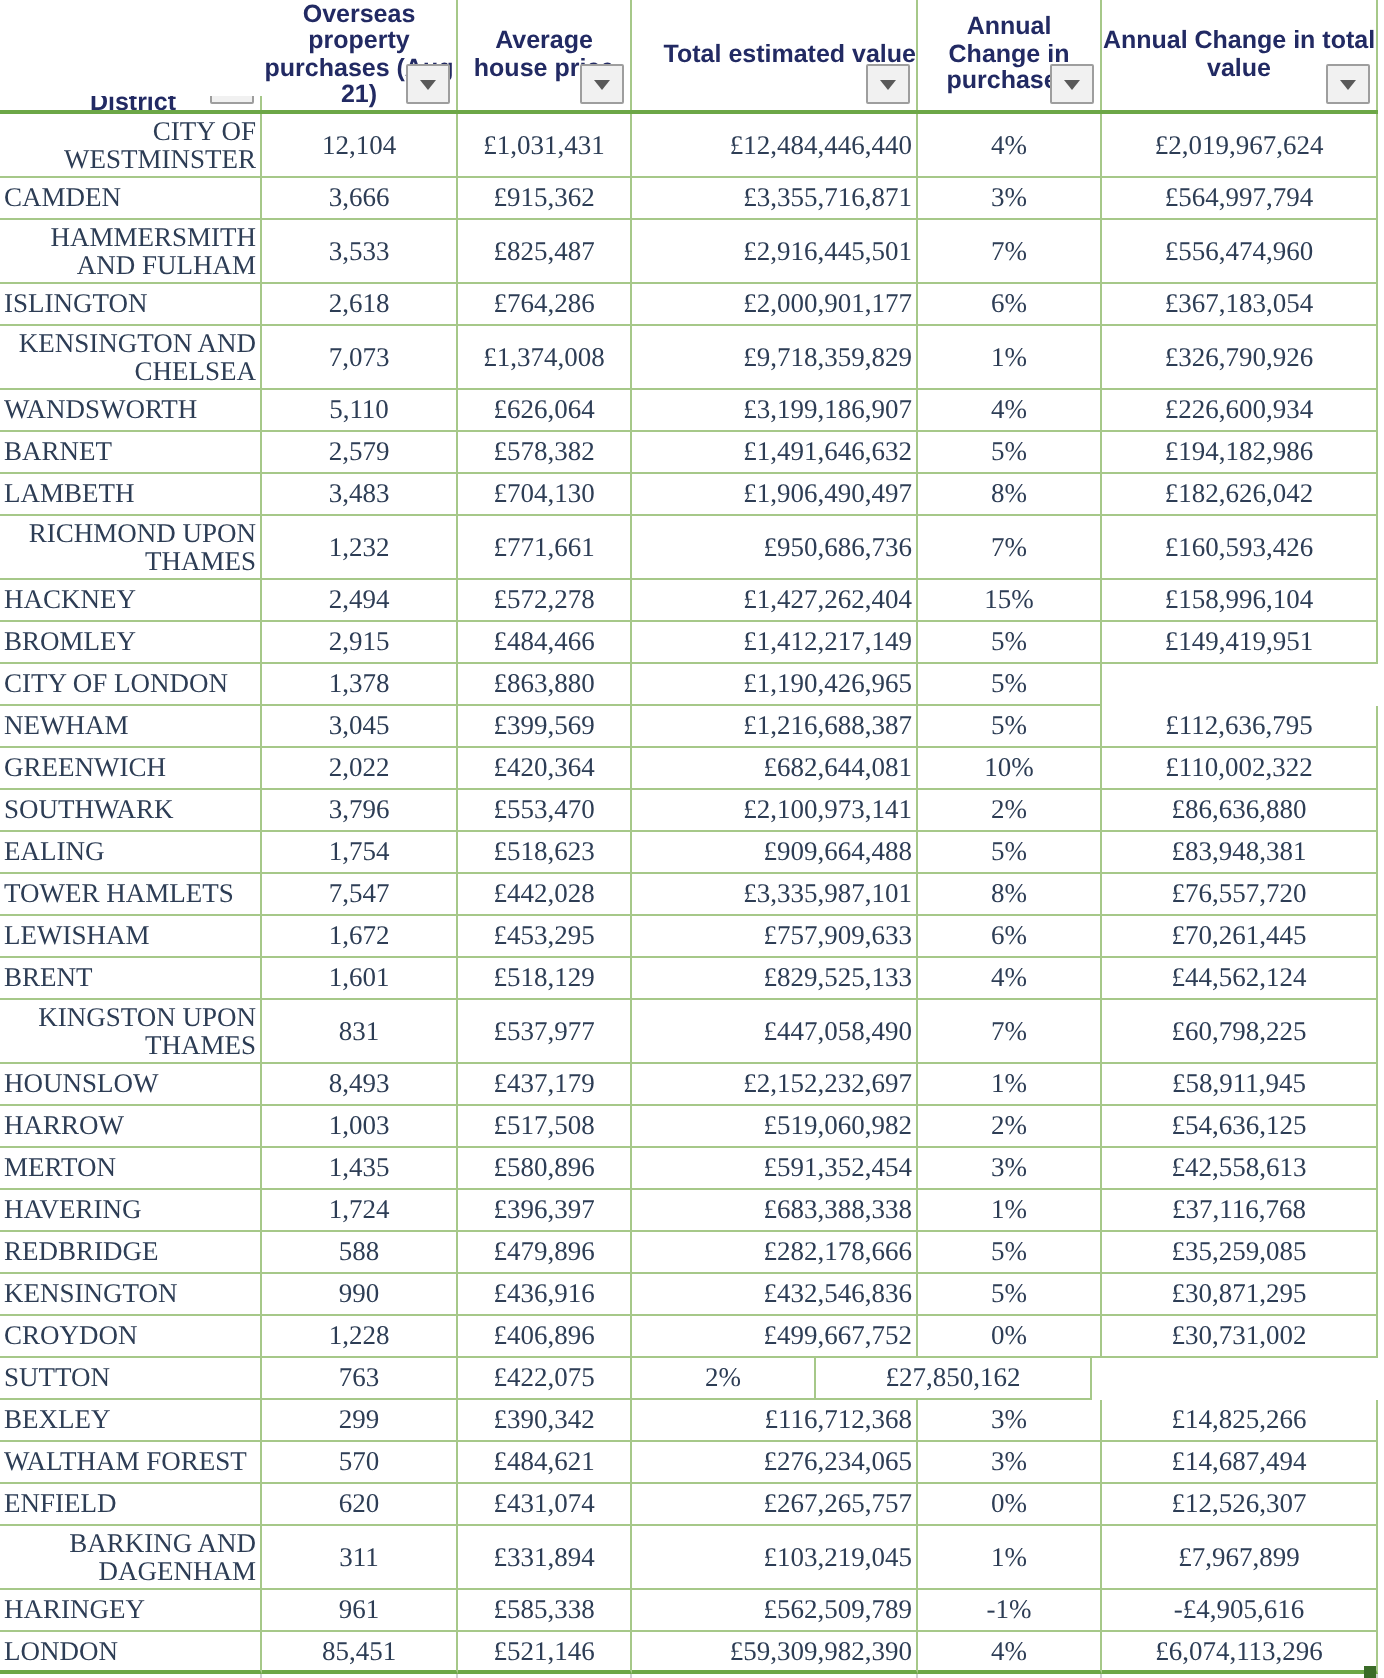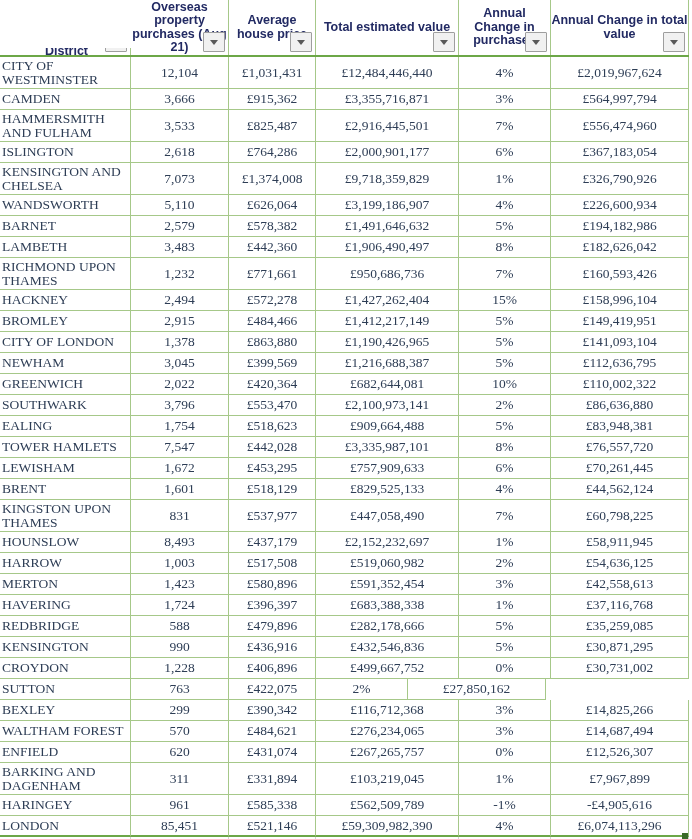--- a/index.html
+++ b/index.html
@@ -20,25 +20,25 @@
               display:flex;align-items:center;justify-content:center;padding:0;cursor:pointer;z-index:2;}
   .tri{width:0;height:0;border-left:4px solid transparent;border-right:4px solid transparent;
        border-top:5px solid #595959;}
 
   
   .trow{display:flex;width:689px;box-sizing:border-box;}
   .tcell{box-sizing:border-box;border-right:1px solid #a6c889;border-bottom:1px solid #a6c889;
          display:flex;align-items:center;justify-content:center;text-align:center;
          font-family:"Liberation Serif",serif;font-size:13.5px;line-height:13.5px;
          color:#2d3d55;min-height:21px;padding:2px 2px;}
-  .tcell.c0{justify-content:flex-start;text-align:left;padding-left:2px;}
+  .tcell.c0{justify-content:flex-start;text-align:right;padding-left:2px;}
   .trow:last-child .tcell{border-bottom:2px solid #6ca747;}
 
   
-  .c0{width:131px;} .c1{width:98px;} .c2{width:87px;} .c3{width:143px;} .c4{width:92px;} .c5{width:138px;}
+  .c0{width:131px;} .c1{width:98px;} .c2{width:87px;} .c3{width:143px;justify-content:flex-end;} .c4{width:92px;} .c5{width:138px;}
 
   
   .grid-strip{position:relative;width:689px;height:7px;background:#fff;}
   .gridline{position:absolute;top:0;width:1px;height:7px;background:#d0d0d0;}
 
   .fill-handle{position:absolute;right:1px;width:6px;height:6px;background:#3a6b28;z-index:3;}
 </style>
 </head>
 <body>
 
@@ -137,21 +137,21 @@
           <div class="tcell c0">BARNET</div>
           <div class="tcell c1">2,579</div>
           <div class="tcell c2">£578,382</div>
           <div class="tcell c3">£1,491,646,632</div>
           <div class="tcell c4">5%</div>
           <div class="tcell c5">£194,182,986</div>
         </div>
         <div class="trow">
           <div class="tcell c0">LAMBETH</div>
           <div class="tcell c1">3,483</div>
-          <div class="tcell c2">£442,360</div>
+          <div class="tcell c2">£704,130</div>
           <div class="tcell c3">£1,906,490,497</div>
           <div class="tcell c4">8%</div>
           <div class="tcell c5">£182,626,042</div>
         </div>
         <div class="trow">
           <div class="tcell c0">RICHMOND UPON THAMES</div>
           <div class="tcell c1">1,232</div>
           <div class="tcell c2">£771,661</div>
           <div class="tcell c3">£950,686,736</div>
           <div class="tcell c4">7%</div>
@@ -172,21 +172,20 @@
           <div class="tcell c3">£1,412,217,149</div>
           <div class="tcell c4">5%</div>
           <div class="tcell c5">£149,419,951</div>
         </div>
         <div class="trow">
           <div class="tcell c0">CITY OF LONDON</div>
           <div class="tcell c1">1,378</div>
           <div class="tcell c2">£863,880</div>
           <div class="tcell c3">£1,190,426,965</div>
           <div class="tcell c4">5%</div>
-          <div class="tcell c5">£141,093,104</div>
         </div>
         <div class="trow">
           <div class="tcell c0">NEWHAM</div>
           <div class="tcell c1">3,045</div>
           <div class="tcell c2">£399,569</div>
           <div class="tcell c3">£1,216,688,387</div>
           <div class="tcell c4">5%</div>
           <div class="tcell c5">£112,636,795</div>
         </div>
         <div class="trow">
@@ -256,21 +255,21 @@
         <div class="trow">
           <div class="tcell c0">HARROW</div>
           <div class="tcell c1">1,003</div>
           <div class="tcell c2">£517,508</div>
           <div class="tcell c3">£519,060,982</div>
           <div class="tcell c4">2%</div>
           <div class="tcell c5">£54,636,125</div>
         </div>
         <div class="trow">
           <div class="tcell c0">MERTON</div>
-          <div class="tcell c1">1,423</div>
+          <div class="tcell c1">1,435</div>
           <div class="tcell c2">£580,896</div>
           <div class="tcell c3">£591,352,454</div>
           <div class="tcell c4">3%</div>
           <div class="tcell c5">£42,558,613</div>
         </div>
         <div class="trow">
           <div class="tcell c0">HAVERING</div>
           <div class="tcell c1">1,724</div>
           <div class="tcell c2">£396,397</div>
           <div class="tcell c3">£683,388,338</div>

